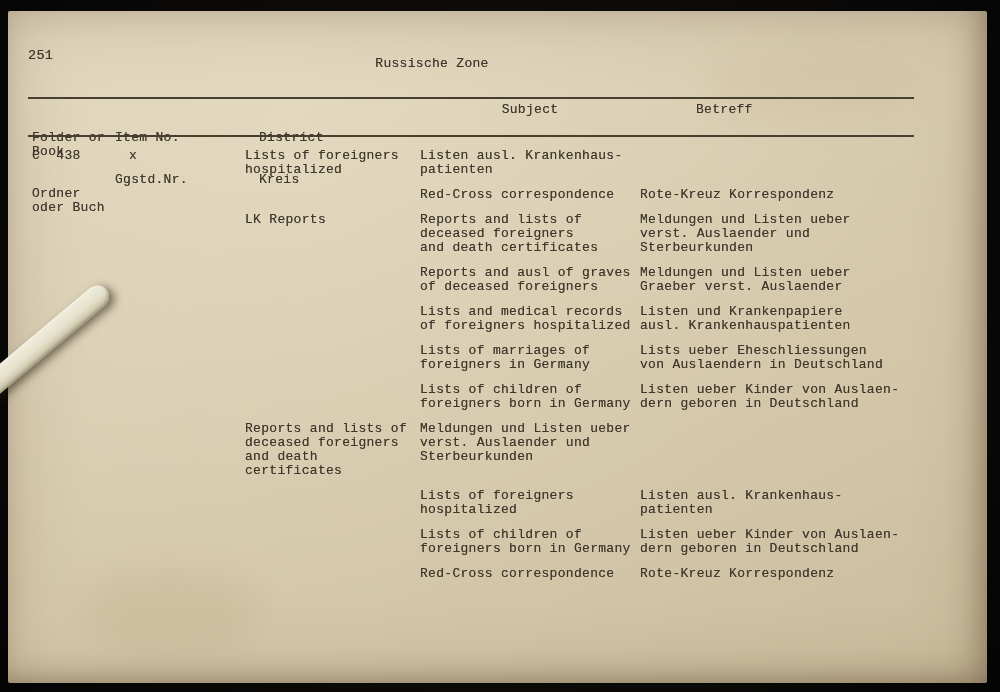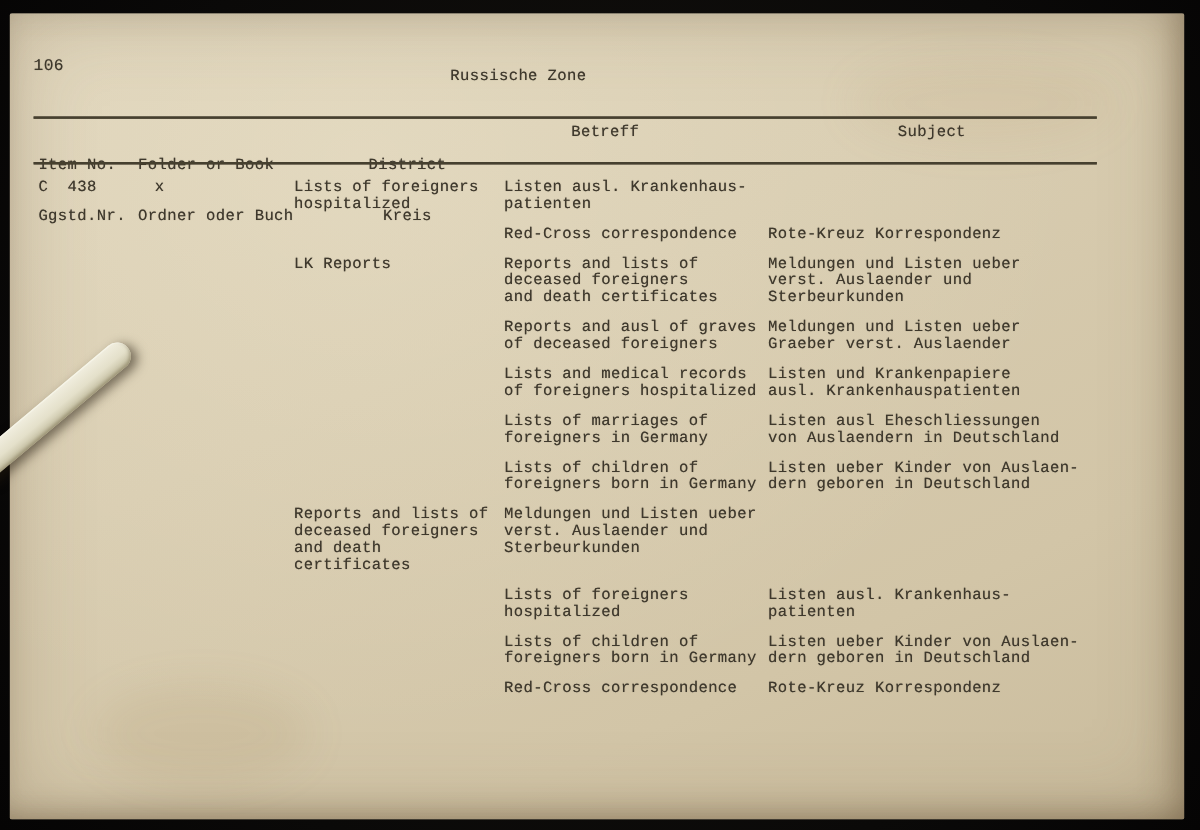--- a/index.html
+++ b/index.html
@@ -38,21 +38,21 @@
   .rule { position: absolute; left: 20px; width: 886px; height: 2px; background: #46402f; box-shadow: 0 0 0.5px rgba(62,56,44,0.8); }
   .rule-top { top: 86px; }
   .rule-bottom { top: 124px; }
 
   .row {
     display: grid;
     grid-template-columns: 83px 130px 175px 220px 273px;
   }
   .thead { position: absolute; top: 92px; left: 24px; width: 881px; }
   .cell { white-space: pre-wrap; }
-  .h-district { padding-left: 14px; text-align: center; }
+  .h-district { padding-left: 14px; }
   .h-subject { text-align: center; }
   .h-betreff { padding-left: 56px; }
 
   .tbody { position: absolute; top: 138px; left: 24px; width: 881px; }
   .group { margin-bottom: 4px; }
   .entry { margin-bottom: 11px; font-family: Liberation Mono, monospace; }
   .c-folder { padding-left: 14px; }
 
   .artifact {
     position: absolute; left: -42px; top: 332px; width: 168px; height: 23px;
@@ -63,43 +63,43 @@
     z-index: 5;
   }
 </style>
 </head>
 <body>
 
 <div class="paper">
   <div class="stain stain-a"></div>
   <div class="stain stain-b"></div>
 
-  <div class="page-number ink tw">106</div>
+  <div class="page-number ink tw">251</div>
 
   <div class="zone-head ink tw">
     <div class="zone-de">Russische Zone</div>
   </div>
 
   <div class="rule rule-top"></div>
 
   <div class="thead row ink tw">
     <div class="cell">
+      <div>Folder or Book</div>
+      <div>Ordner oder Buch</div>
+    </div>
+    <div class="cell">
       <div>Item No.</div>
       <div>Ggstd.Nr.</div>
-    </div>
-    <div class="cell">
-      <div>Folder or Book</div>
-      <div>Ordner oder Buch</div>
     </div>
     <div class="cell h-district">
       <div>District</div>
       <div>Kreis</div>
     </div>
+    <div class="cell h-subject">Subject</div>
     <div class="cell h-betreff">Betreff</div>
-    <div class="cell h-subject">Subject</div>
   </div>
 
   <div class="rule rule-bottom"></div>
 
   <div class="tbody ink tw">
 
     <div class="group">
       <div class="row entry">
         <div class="cell">C  438</div>
         <div class="cell c-folder">x</div>
@@ -146,21 +146,21 @@
 of foreigners hospitalized</div>
         <div class="cell">Listen und Krankenpapiere
 ausl. Krankenhauspatienten</div>
       </div>
       <div class="row entry">
         <div class="cell"></div>
         <div class="cell c-folder"></div>
         <div class="cell"></div>
         <div class="cell">Lists of marriages of
 foreigners in Germany</div>
-        <div class="cell">Listen ausl Eheschliessungen
+        <div class="cell">Lists ueber Eheschliessungen
 von Auslaendern in Deutschland</div>
       </div>
       <div class="row entry">
         <div class="cell"></div>
         <div class="cell c-folder"></div>
         <div class="cell"></div>
         <div class="cell">Lists of children of
 foreigners born in Germany</div>
         <div class="cell">Listen ueber Kinder von Auslaen-
 dern geboren in Deutschland</div>

